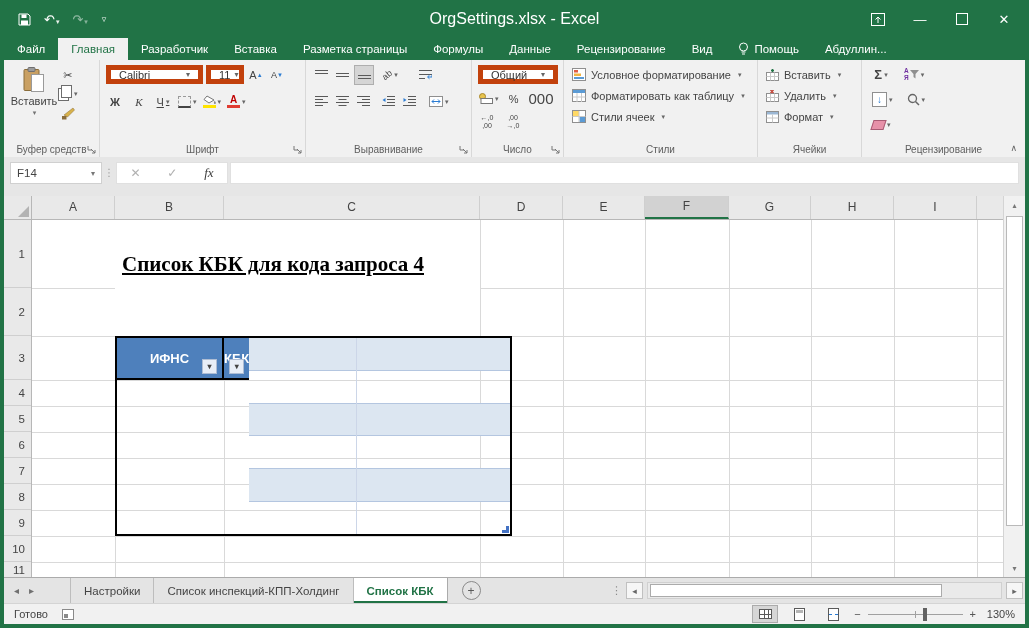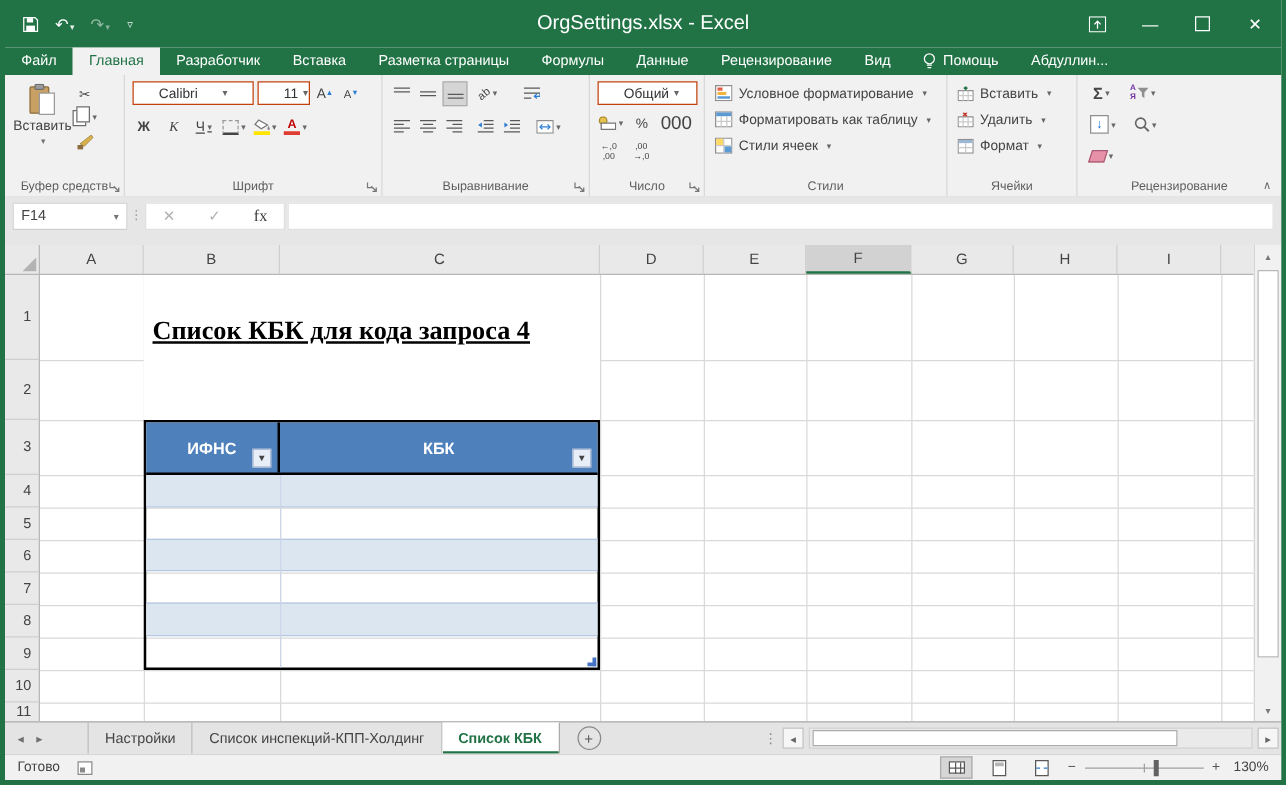--- a/index.html
+++ b/index.html
@@ -22,21 +22,21 @@
   .rtab .bulb{margin-right:5px;display:inline-flex;}
   .share-btn{margin-left:auto;display:flex;align-items:center;gap:6px;background:#185c37;padding:0 16px;white-space:nowrap;}
   
   .ribbon{position:absolute;left:0;top:60px;right:0;height:97px;background:#f1f1f1;border-bottom:1px solid #d2d2d2;display:flex;}
   .rgroup{position:relative;box-sizing:border-box;border-right:1px solid #d8d8d8;padding:4px 4px 16px 6px;}
   .rgroup-label{position:absolute;left:0;right:0;bottom:2px;text-align:center;font-size:10px;color:#5e5e5e;white-space:nowrap;}
   .launcher{position:absolute;right:3px;bottom:3px;width:9px;height:9px;}
   .rrow{display:flex;align-items:center;gap:3px;height:21px;}
   .rbtn{display:inline-flex;align-items:center;justify-content:center;min-width:18px;height:18px;font-size:11px;color:#444;}
   .dd::after{content:"▾";font-size:7px;color:#666;margin-left:2px;}
-  .combo{display:flex;align-items:center;height:19px;background:#fff;border:1px solid #c2410c;font-size:11px;padding:0 20px;box-sizing:border-box;color:#333;}
+  .combo{display:flex;align-items:center;height:19px;background:#fff;border:5px solid #c2410c;font-size:11px;padding:0 8px;box-sizing:border-box;color:#333;}
   .combo .car{margin-left:auto;font-size:8px;color:#666;padding-left:4px;}
   .sel-ico{background:#d5d5d5;border:1px solid #aeaeae;}
   .bigbtn{display:flex;flex-direction:column;align-items:center;justify-content:flex-start;width:48px;height:62px;font-size:11px;gap:2px;padding-top:3px;}
   .ic-border{width:13px;height:12px;border:1px dashed #9a9a9a;border-bottom:2px solid #444;box-sizing:border-box;}
   .colorbar{display:flex;flex-direction:column;align-items:center;line-height:10px;}
   .colorbar .bar{width:13px;height:3px;margin-top:1px;}
   .copy-ic{position:relative;width:9px;height:11px;border:1px solid #6d6d6d;background:#fff;margin-right:3px;}
   .copy-ic::after{content:"";position:absolute;left:2px;top:-4px;width:9px;height:11px;border:1px solid #6d6d6d;background:#fff;}
   .dec{display:flex;flex-direction:column;align-items:center;font-size:7px;line-height:7.5px;color:#444;}
   .style-row{display:flex;align-items:center;gap:5px;height:21px;font-size:11px;white-space:nowrap;}
@@ -44,38 +44,38 @@
   .sortAZ{display:flex;flex-direction:column;font-size:6.5px;line-height:6.5px;color:#7030a0;font-weight:bold;margin-right:1px;}
   .fillbox{width:13px;height:13px;border:1px solid #8f8f8f;background:#fff;color:#2b7cd3;font-weight:bold;font-size:10px;display:flex;align-items:center;justify-content:center;line-height:1;}
   .collapse{position:absolute;right:8px;bottom:4px;font-size:9px;color:#666;}
   
   .fbar{position:absolute;left:0;top:157px;right:0;height:39px;background:#e6e6e6;display:flex;align-items:flex-start;padding-top:5px;box-sizing:border-box;}
   .namebox{margin-left:6px;width:92px;height:22px;background:#fff;border:1px solid #d0d0d0;display:flex;align-items:center;font-size:11.5px;padding:0 6px;box-sizing:border-box;}
   .namebox .car{margin-left:auto;font-size:8px;color:#777;}
   .fdots{width:14px;text-align:center;color:#999;font-size:10px;line-height:22px;}
   .fxbox{width:112px;height:22px;background:#fff;display:flex;align-items:center;justify-content:space-around;border:1px solid #e0e0e0;box-sizing:border-box;}
   .fxbox .g{color:#b0b0b0;font-size:12px;}
-  .fxbox .fx{font-family:"Liberation Serif",serif;font-size:13px;color:#3c3c3c;text-align:center;}
+  .fxbox .fx{font-family:"Liberation Serif",serif;font-style:italic;font-size:13px;color:#3c3c3c;text-align:center;}
   .ffield{flex:1;height:22px;background:#fff;margin-left:2px;margin-right:6px;border:1px solid #e0e0e0;box-sizing:border-box;}
   
   .grid{position:absolute;left:0;top:196px;right:0;height:381px;background:#fff;overflow:hidden;}
   .corner{position:absolute;left:0;top:0;width:28px;height:24px;background:#e9e9e9;border-right:1px solid #b7b7b7;border-bottom:1px solid #b7b7b7;box-sizing:border-box;}
   .corner-tri{position:absolute;right:2px;bottom:2px;width:0;height:0;border-left:11px solid transparent;border-bottom:11px solid #b3b3b3;}
   .colhdr{position:absolute;left:28px;top:0;right:22px;height:24px;background:#e9e9e9;border-bottom:1px solid #b7b7b7;display:flex;box-sizing:border-box;}
   .ch{border-right:1px solid #cfcfcf;box-sizing:border-box;text-align:center;line-height:23px;font-size:12px;color:#444;}
   .ch.sel{background:#d2d2d2;border-bottom:2px solid #217346;line-height:21px;}
   .rowhdr{position:absolute;left:0;top:24px;width:28px;bottom:0;background:#e9e9e9;border-right:1px solid #b7b7b7;box-sizing:border-box;}
   .rh{border-bottom:1px solid #cfcfcf;box-sizing:border-box;font-size:11.5px;color:#444;text-align:right;padding-right:6px;display:flex;align-items:center;justify-content:flex-end;}
   .sheet{position:absolute;left:28px;top:24px;right:22px;bottom:0;background:#fff;overflow:hidden;}
   .gl-v{position:absolute;top:0;bottom:0;width:1px;background:#d9d9d9;}
   .gl-h{position:absolute;left:0;right:0;height:1px;background:#d9d9d9;}
   .whitepatch{position:absolute;left:83px;top:0;width:365px;height:116px;background:#fff;}
   .sheet-title{position:absolute;left:7px;top:32px;font-family:"Liberation Serif",serif;font-weight:bold;font-size:21px;color:#000;text-decoration:underline;white-space:nowrap;}
   .sheet-sub{position:absolute;left:4px;top:70px;width:356px;font-size:9px;line-height:13px;color:#000;}
-  .xtable{position:absolute;left:83px;top:116px;width:365px;height:200px;border:2px solid #000;box-sizing:border-box;display:flex;flex-direction:column;}
+  .xtable{position:absolute;left:83px;top:116px;width:397px;height:200px;border:2px solid #000;box-sizing:border-box;display:flex;flex-direction:row;}
   .xthead{height:42px;display:flex;background:#4e80bc;border-bottom:2px solid #000;box-sizing:border-box;}
   .xth{position:relative;display:flex;align-items:center;justify-content:center;color:#fff;font-weight:bold;font-size:13px;box-sizing:border-box;}
   .xth:first-child{width:107px;border-right:2px solid #000;}
   .xth:last-child{flex:1;}
   .filterbtn{position:absolute;right:5px;bottom:4px;width:15px;height:15px;background:#e8eef7;border:1px solid #aebdd4;display:flex;align-items:center;justify-content:center;font-size:8px;color:#444;box-sizing:border-box;}
   .xtbody{flex:1;display:flex;flex-direction:column;position:relative;}
   .xtr{flex:1;border-top:1px solid #b4c6e0;box-sizing:border-box;}
   .xtr:first-child{border-top:none;}
   .xtr.band{background:#dce6f1;}
   .xt-div{position:absolute;left:107px;top:0;bottom:0;width:1px;background:#ccd6e8;}

